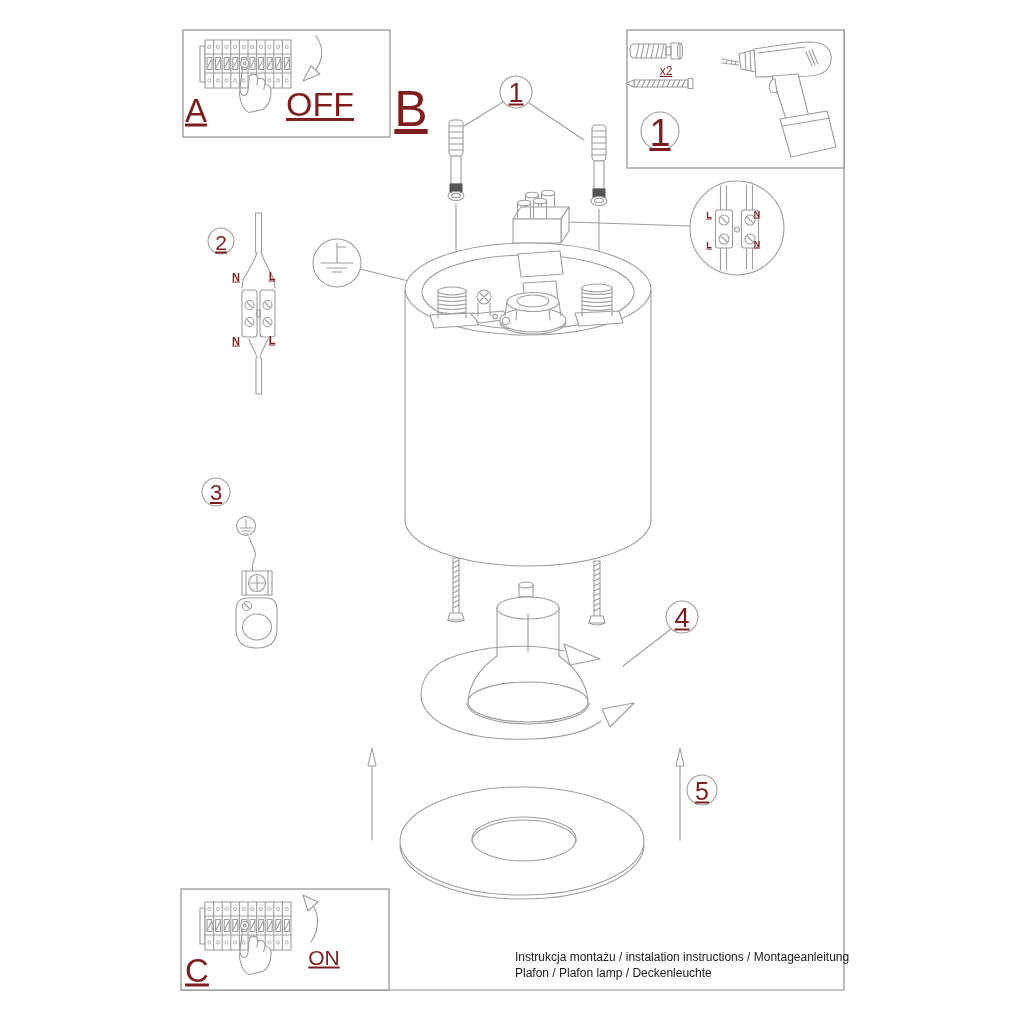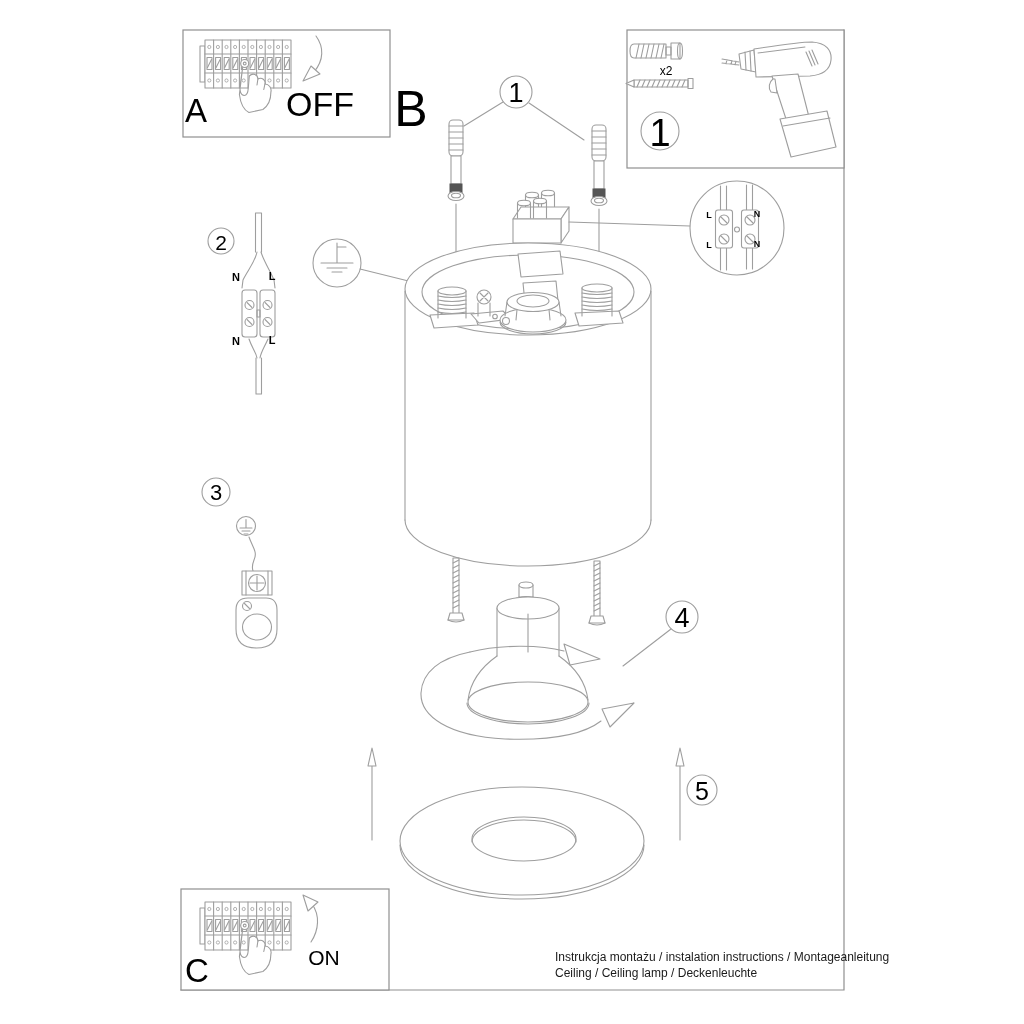--- a/index.html
+++ b/index.html
@@ -4,22 +4,22 @@
 <style>
   html,body{margin:0;padding:0;background:#fff;}
   #page{position:relative;width:1024px;height:1024px;background:#fff;overflow:hidden;
         font-family:"Liberation Sans","DejaVu Sans",sans-serif;}
   #art{position:absolute;left:0;top:0;}
   svg{display:block;}
   .ln{fill:none;stroke:#9e9e9e;stroke-width:1.1;stroke-linecap:round;stroke-linejoin:round;}
   .bx{fill:none;stroke:#8f8f8f;stroke-width:1.2;stroke-linecap:square;}
   .wf{fill:#ffffff;}
   .df{fill:#555;stroke:#555;}
-  .t{position:absolute;transform:translate(-50%,-50%);color:#000000;white-space:nowrap;line-height:1;}
-  .tl{position:absolute;color:#1a1a1a;white-space:nowrap;line-height:1.35;margin-left:40px;}
+  .t{position:absolute;transform:translate(-50%,-50%);color:#7f1d1d;white-space:nowrap;line-height:1;text-decoration:underline;}
+  .tl{position:absolute;color:#1a1a1a;white-space:nowrap;line-height:1.35;}
   .b{font-weight:bold;}
 </style>
 </head>
 <body>
 
 <div id="page">
 <div id="art">
 <svg width="1024" height="1024" viewBox="0 0 1024 1024">
   <defs>
     <g id="breaker-hand">
@@ -310,15 +310,15 @@
 <span class="t" style="left:216px;top:493px;font-size:22px;">3</span>
 <span class="t b" style="left:709px;top:215px;font-size:9px;">L</span>
 <span class="t b" style="left:757px;top:214px;font-size:9px;">N</span>
 <span class="t b" style="left:709px;top:245px;font-size:9px;">L</span>
 <span class="t b" style="left:757px;top:244px;font-size:9px;">N</span>
 <span class="t" style="left:682px;top:618px;font-size:27px;">4</span>
 <span class="t" style="left:702px;top:791px;font-size:25px;">5</span>
 <span class="t" style="left:197px;top:970px;font-size:33px;">C</span>
 <span class="t" style="left:324px;top:957px;font-size:21px;">ON</span>
 <span class="tl" style="left:515px;top:949px;font-size:12px;">Instrukcja montażu / instalation instructions / Montageanleitung</span>
-<span class="tl" style="left:515px;top:965px;font-size:12px;">Ceiling / Ceiling lamp / Deckenleuchte</span>
+<span class="tl" style="left:515px;top:965px;font-size:12px;">Plafon / Plafon lamp / Deckenleuchte</span>
 
 </div>
 
 </body></html>

